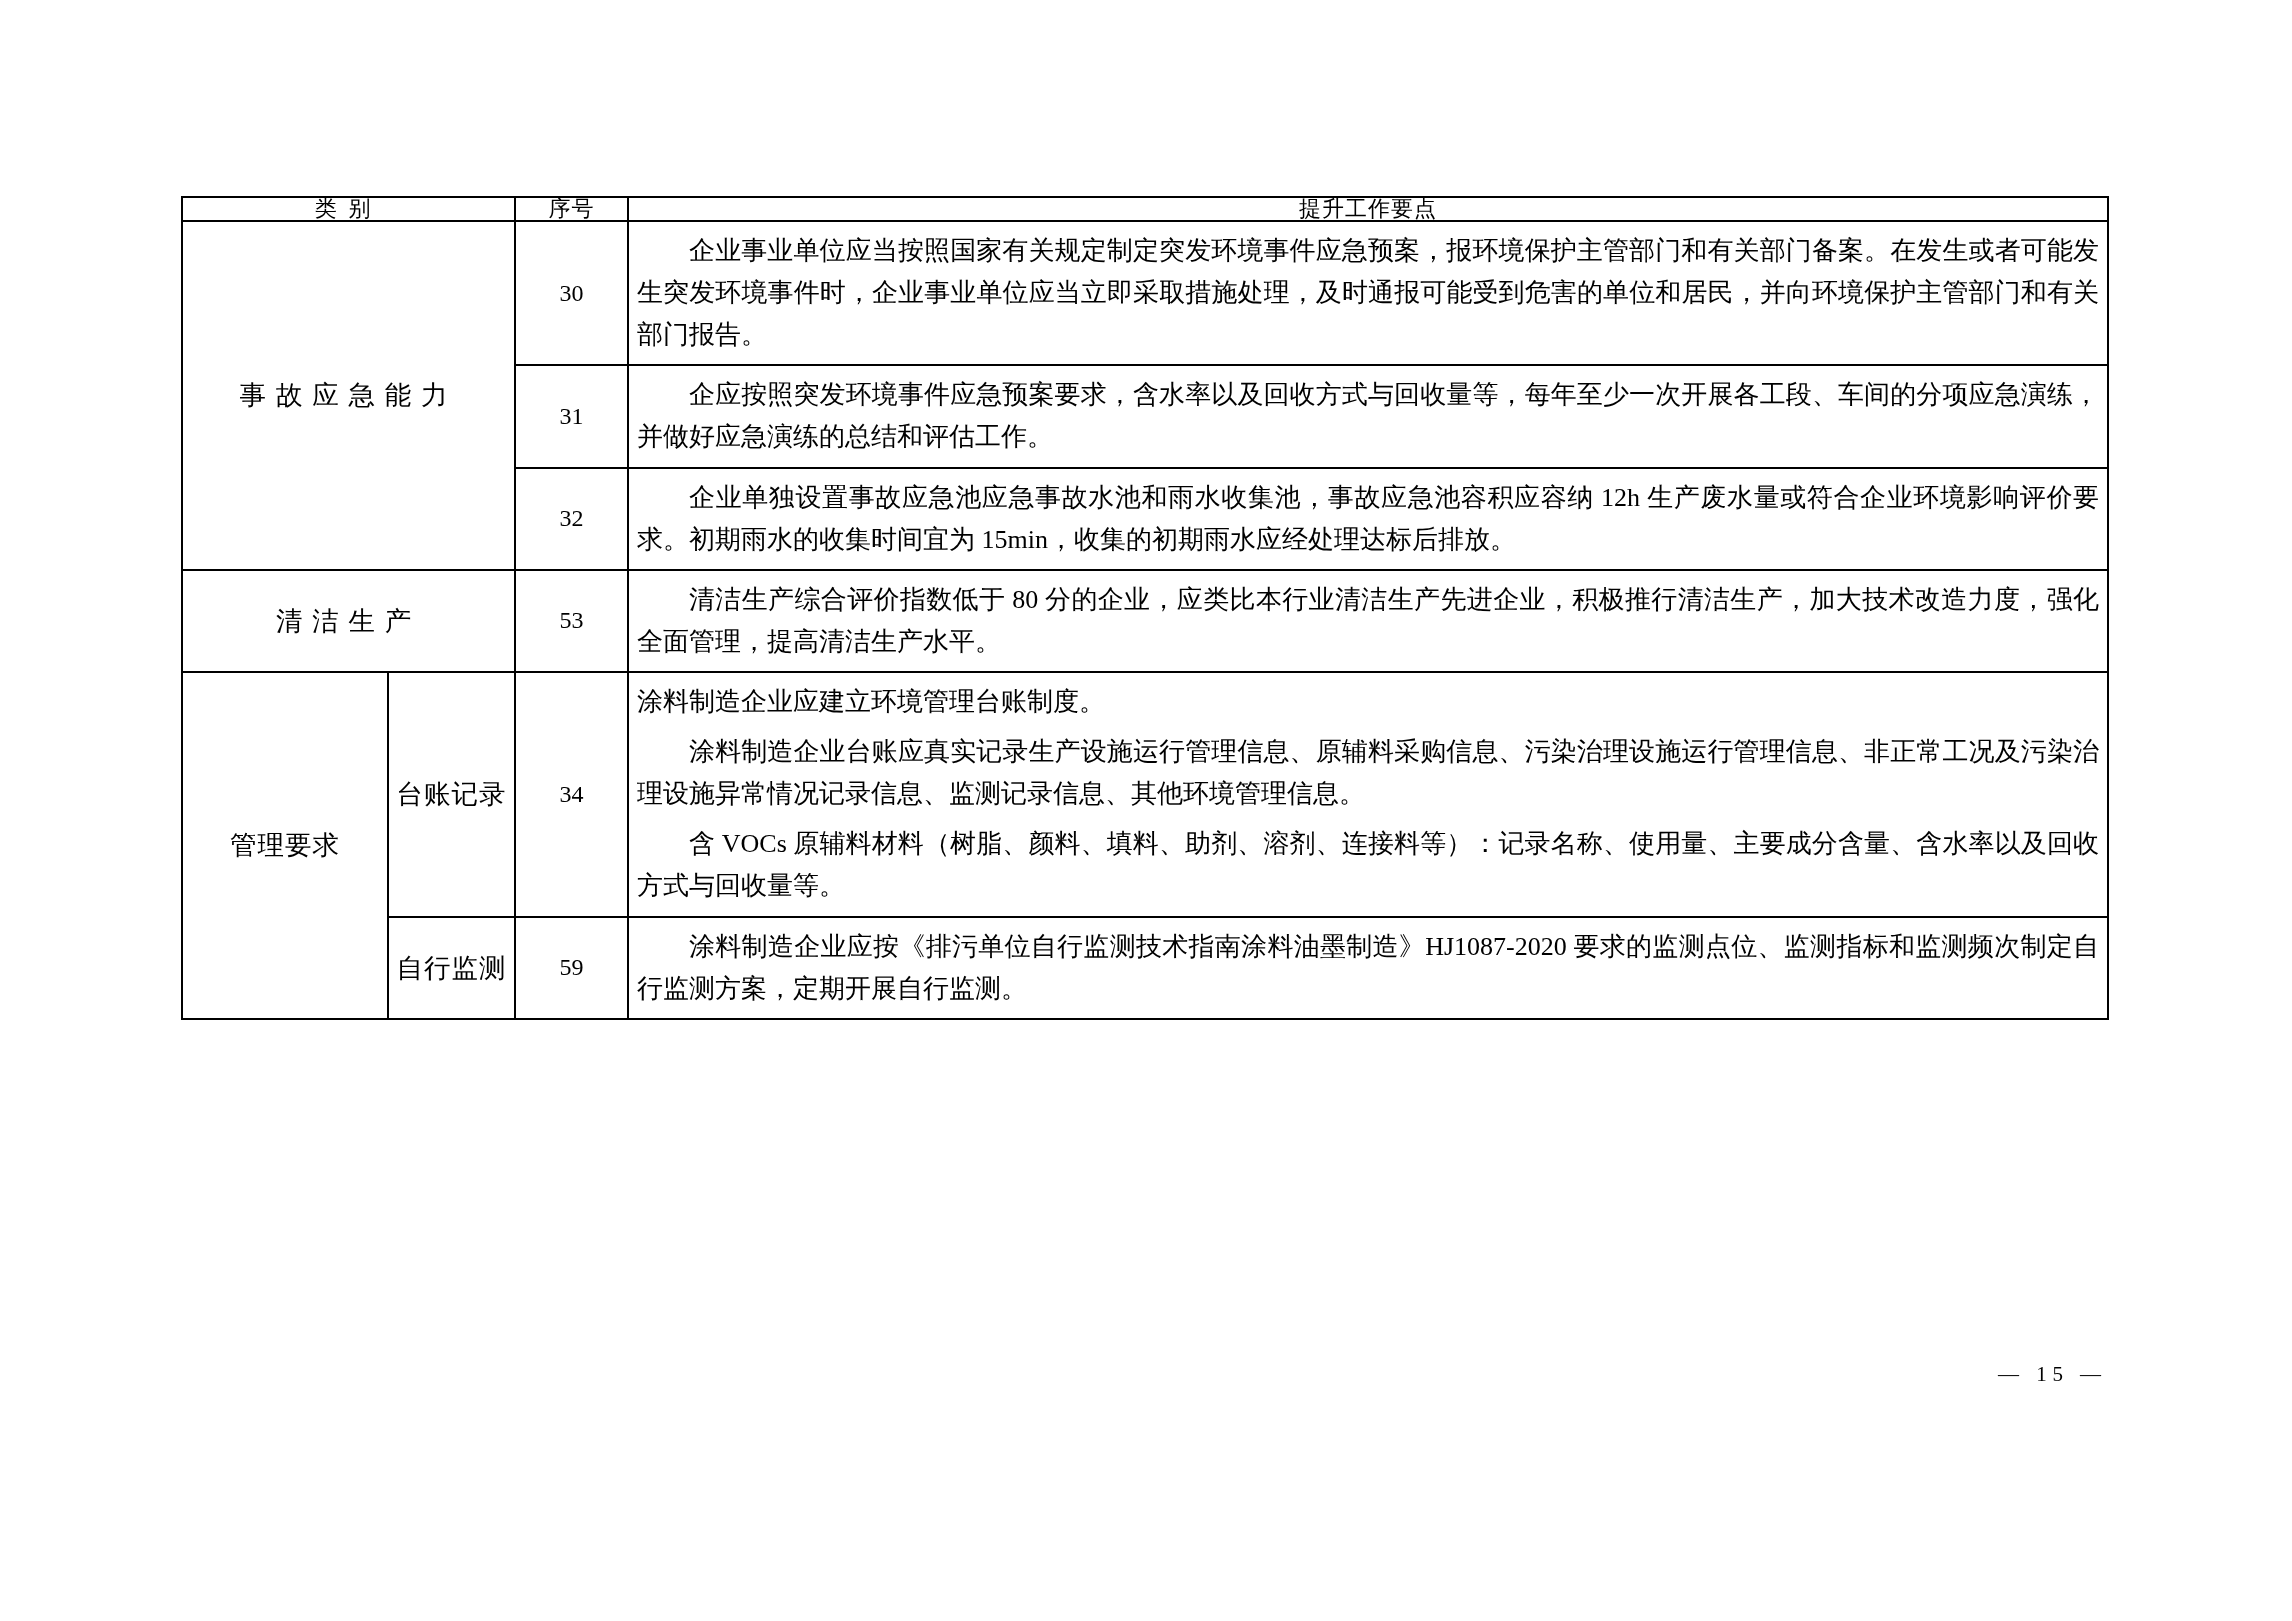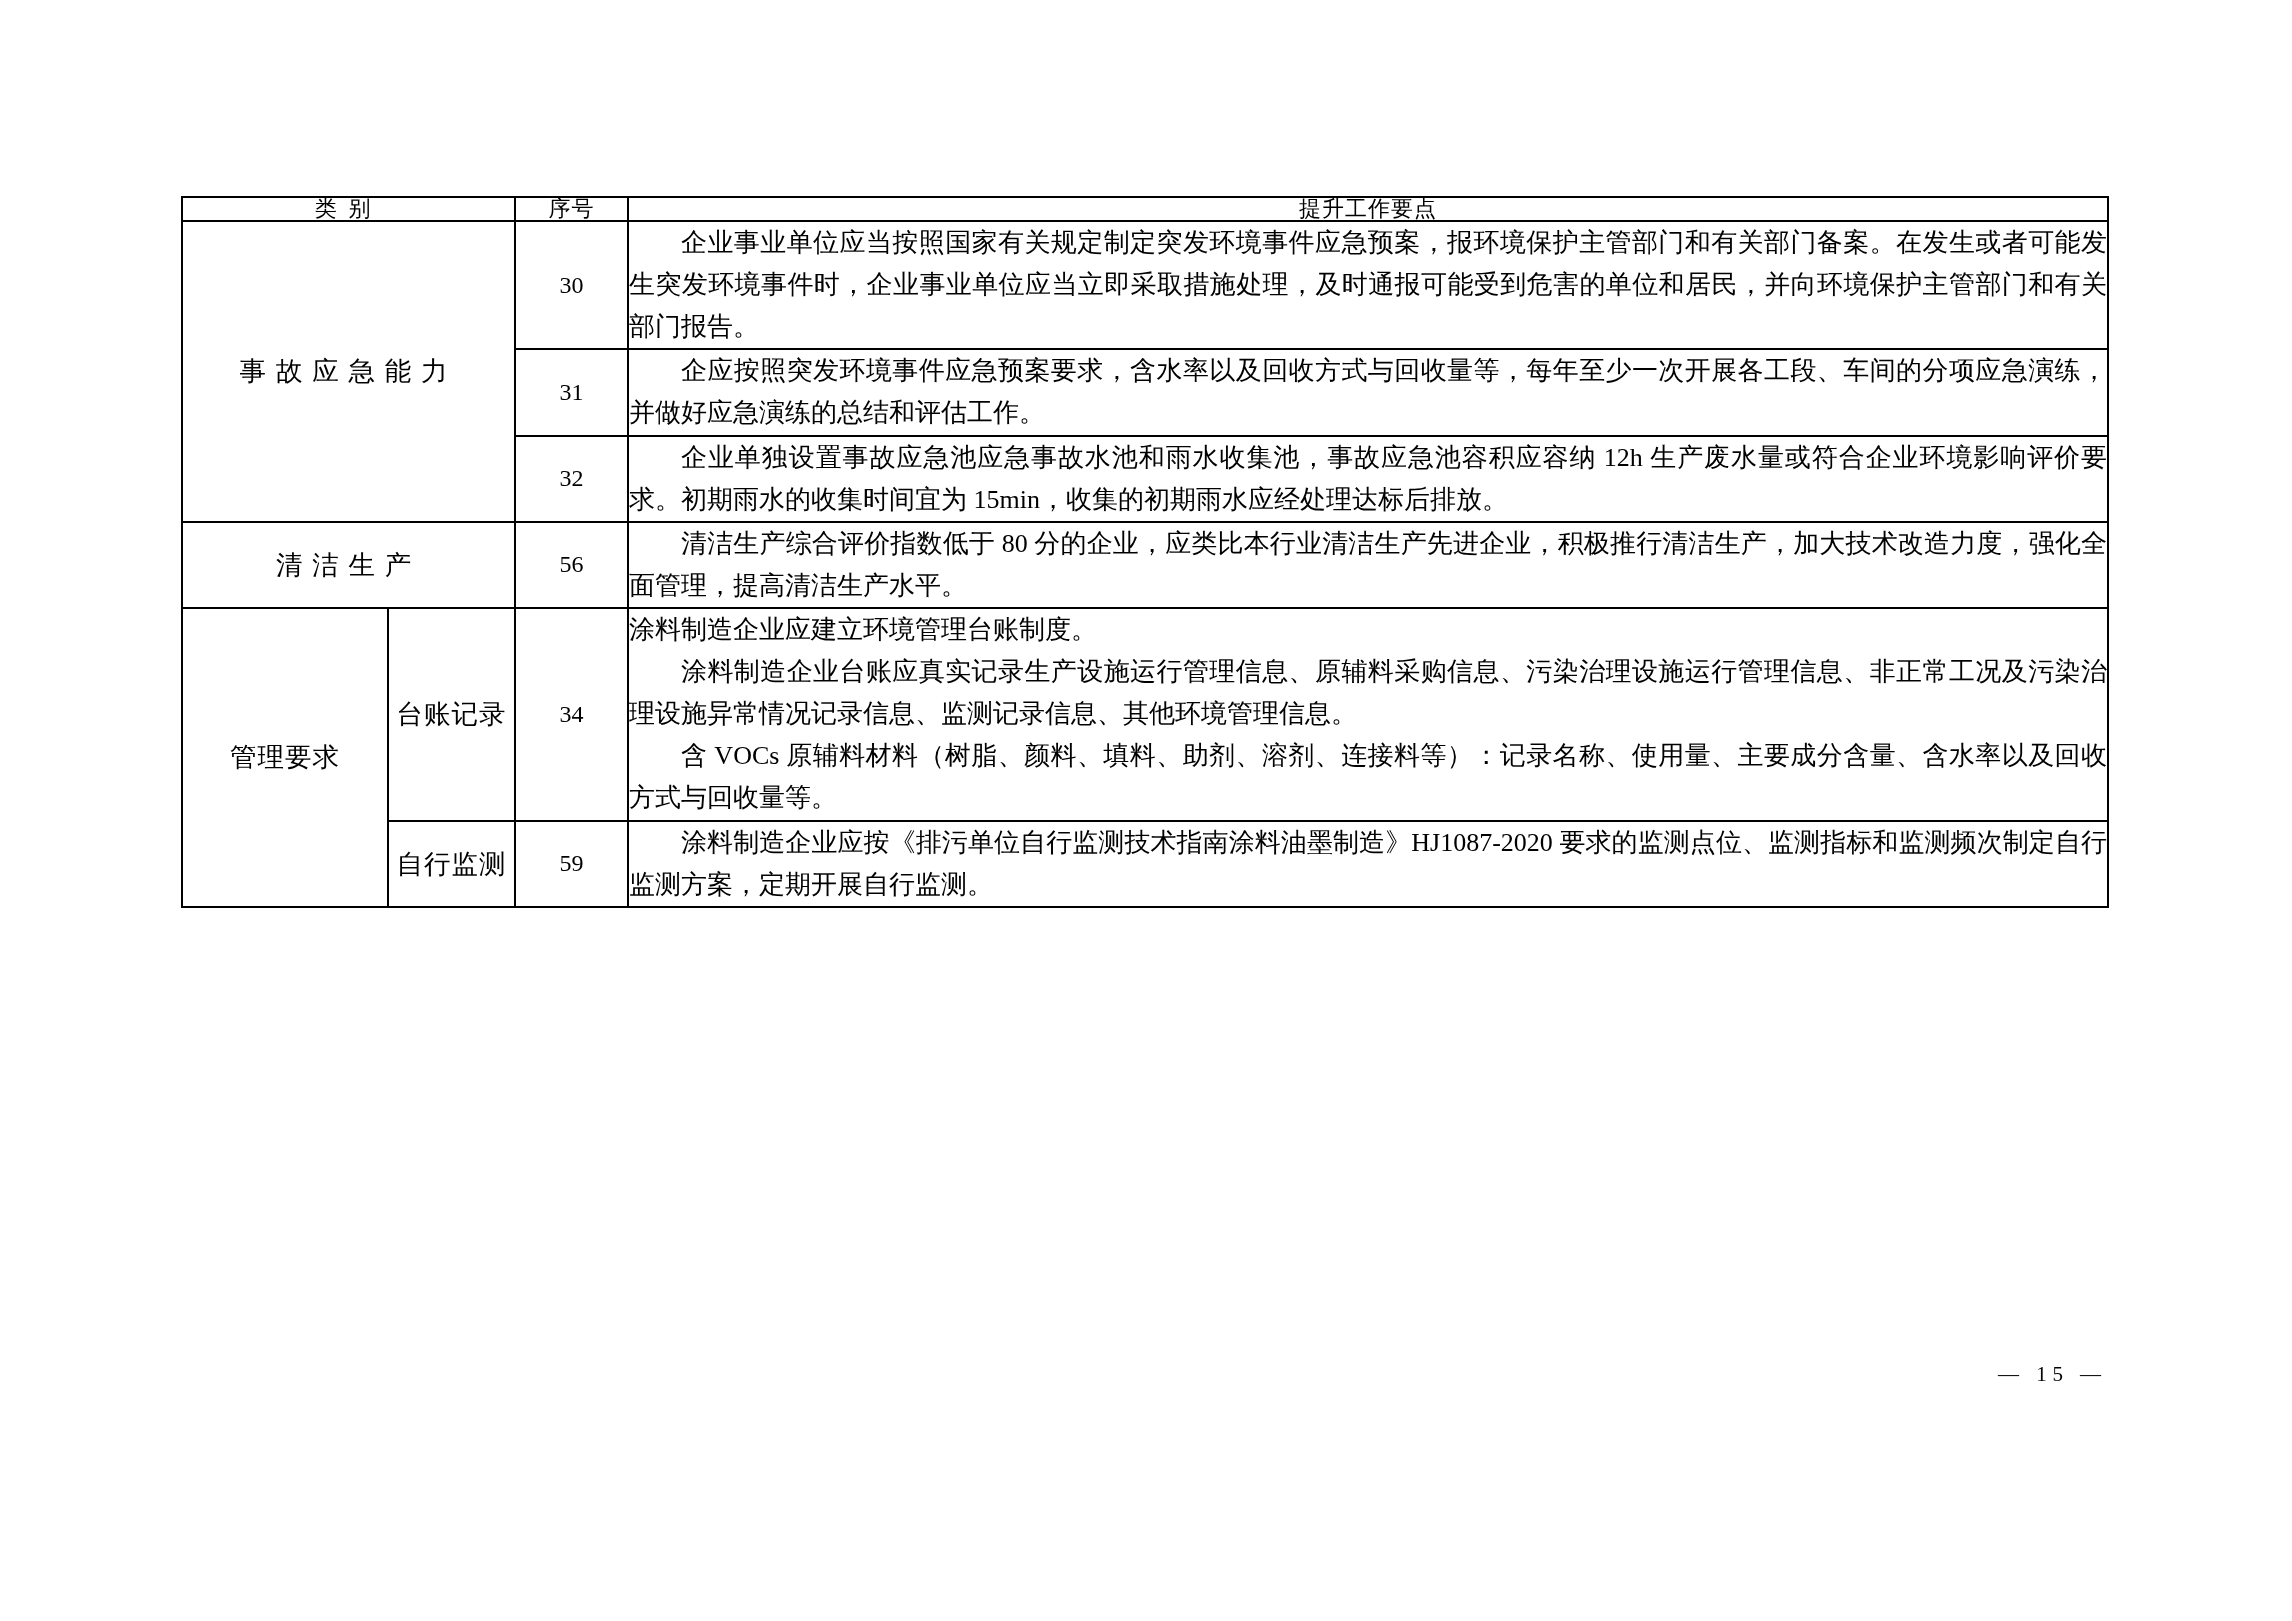--- a/index.html
+++ b/index.html
@@ -67,21 +67,21 @@
   }
   .cell-body {
     text-align: left;
     font-size: 26px;
     line-height: 1.62;
     padding: 10.8px 15.7px 11.8px 13.7px;
     text-justify: inter-ideograph;
     text-align: justify;
   }
   .cell-body p {
-    margin: 0;
+    margin: 8px;
     text-indent: 2em;
   }
   .cell-body p.noindent {
     text-indent: 0;
   }
   .page-number {
     position: absolute;
     right: 186px;
     top: 1362px;
     font-size: 21px;
@@ -126,21 +126,21 @@
         </tr>
         <tr>
           <td class="cell-num">32</td>
           <td class="cell-body">
             <p>企业单独设置事故应急池应急事故水池和雨水收集池，事故应急池容积应容纳 12h 生产废水量或符合企业环境影响评价要求。初期雨水的收集时间宜为 15min，收集的初期雨水应经处理达标后排放。</p>
           </td>
         </tr>
 
         <tr>
           <td class="cell-cat cell-cat-ltsp" colspan="2">清洁生产</td>
-          <td class="cell-num">56</td>
+          <td class="cell-num">53</td>
           <td class="cell-body">
             <p>清洁生产综合评价指数低于 80 分的企业，应类比本行业清洁生产先进企业，积极推行清洁生产，加大技术改造力度，强化全面管理，提高清洁生产水平。</p>
           </td>
         </tr>
 
         <tr>
           <td class="cell-cat" rowspan="2">管理要求</td>
           <td class="cell-sub">台账记录</td>
           <td class="cell-num">34</td>
           <td class="cell-body">

